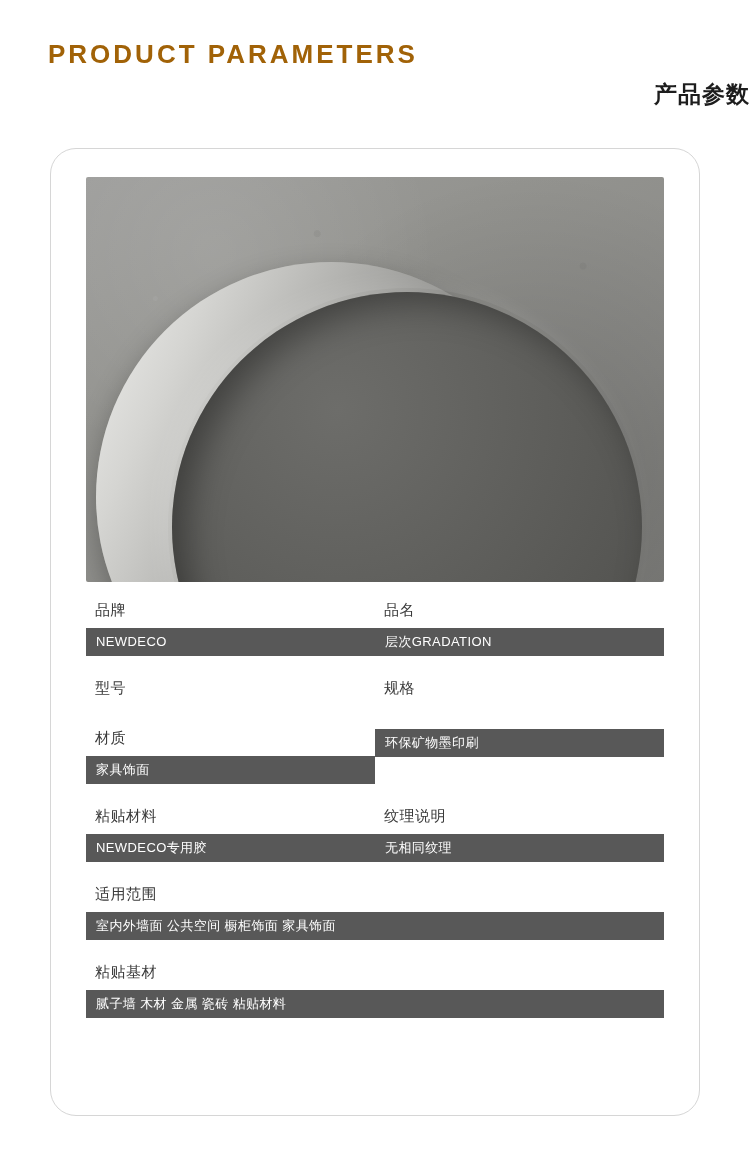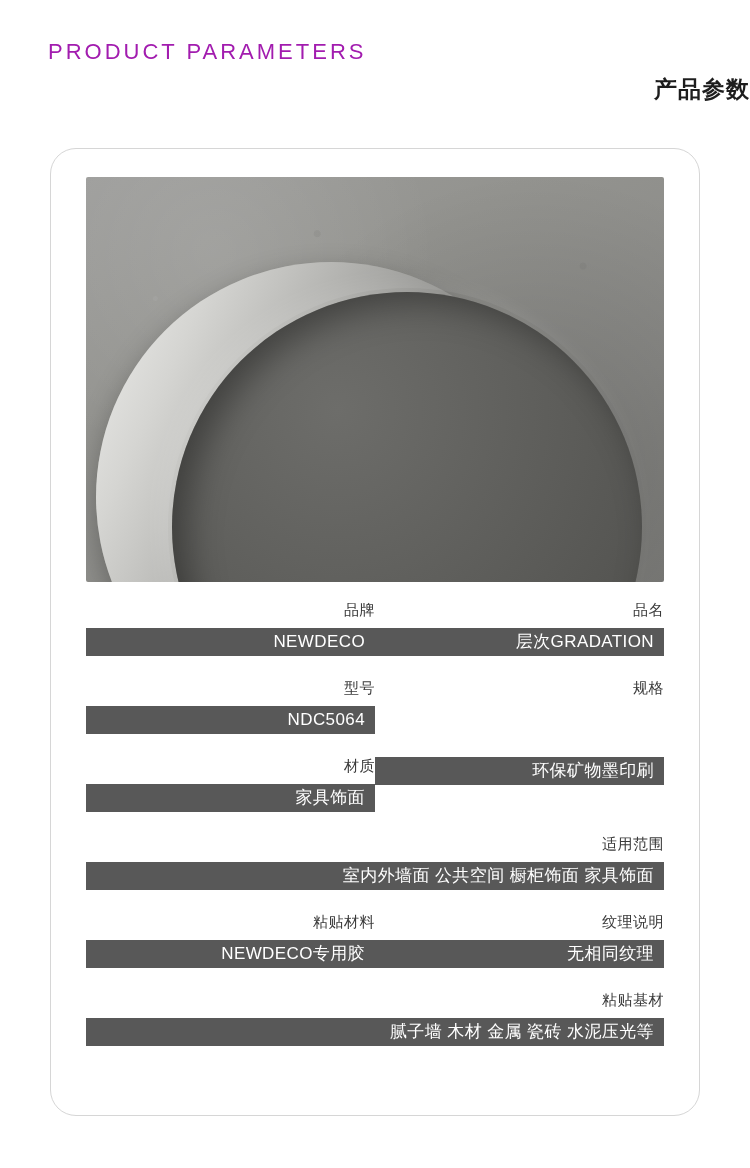--- a/index.html
+++ b/index.html
@@ -21,24 +21,24 @@
     height: 1168px;
     background: #ffffff;
     box-sizing: border-box;
   }
 
   
   .header {
     padding: 38px 0 0 48px;
   }
   .header-en {
-    font-size: 22px;
+    font-size: 26px;
     letter-spacing: 3px;
-    color: #a21caf;
-    font-weight: 400;
+    color: #a16207;
+    font-weight: 700;
     line-height: 1.25;
     white-space: nowrap;
   }
   .header-cn {
     margin-top: 8px;
     font-size: 23px;
     font-weight: 700;
     color: #1d1d1d;
     letter-spacing: 1px;
     text-align: right;
@@ -122,39 +122,38 @@
   
   .specs {
     position: absolute;
     left: 35px;
     top: 452px;
     width: 578px;
   }
   .spec-row {
     display: flex;
     margin-bottom: 23px;
-    text-align: right;
   }
   .spec-cell {
     flex: 1 1 0;
     min-width: 0;
   }
   .spec-cell.full {
     flex: 1 1 100%;
   }
   .spec-label {
     font-size: 15px;
     color: #3a3a3a;
     margin: 0 0 8px 9px;
     letter-spacing: .5px;
   }
   .spec-value {
     background: #585858;
     color: #ffffff;
-    font-size: 17px;
+    font-size: 13px;
     line-height: 28px;
     height: 28px;
     padding: 0 10px;
     box-sizing: border-box;
     white-space: nowrap;
     overflow: hidden;
     text-overflow: ellipsis;
     letter-spacing: .4px;
   }
 </style>
@@ -185,57 +184,56 @@
         </div>
         <div class="spec-cell">
           <div class="spec-label">品名</div>
           <div class="spec-value">层次GRADATION</div>
         </div>
       </div>
 
       <div class="spec-row">
         <div class="spec-cell">
           <div class="spec-label">型号</div>
-          <div class="spec-value">NDC5064</div>
         </div>
         <div class="spec-cell">
           <div class="spec-label">规格</div>
         </div>
       </div>
 
       <div class="spec-row">
         <div class="spec-cell">
           <div class="spec-label">材质</div>
           <div class="spec-value">家具饰面</div>
         </div>
         <div class="spec-cell">
           <div class="spec-value">环保矿物墨印刷</div>
+        </div>
+      </div>
+
+      <div class="spec-row">
+        <div class="spec-cell">
+          <div class="spec-label">粘贴材料</div>
+          <div class="spec-value">NEWDECO专用胶</div>
+        </div>
+        <div class="spec-cell">
+          <div class="spec-label">纹理说明</div>
+          <div class="spec-value">无相同纹理</div>
         </div>
       </div>
 
       <div class="spec-row">
         <div class="spec-cell full">
           <div class="spec-label">适用范围</div>
           <div class="spec-value">室内外墙面 公共空间 橱柜饰面 家具饰面</div>
         </div>
       </div>
 
       <div class="spec-row">
-        <div class="spec-cell">
-          <div class="spec-label">粘贴材料</div>
-          <div class="spec-value">NEWDECO专用胶</div>
-        </div>
-        <div class="spec-cell">
-          <div class="spec-label">纹理说明</div>
-          <div class="spec-value">无相同纹理</div>
-        </div>
-      </div>
-
-      <div class="spec-row">
         <div class="spec-cell full">
           <div class="spec-label">粘贴基材</div>
-          <div class="spec-value">腻子墙 木材 金属 瓷砖 水泥压光等</div>
+          <div class="spec-value">腻子墙 木材 金属 瓷砖 粘贴材料</div>
         </div>
       </div>
 
     </div>
   </div>
 </div>
 
 </body></html>

